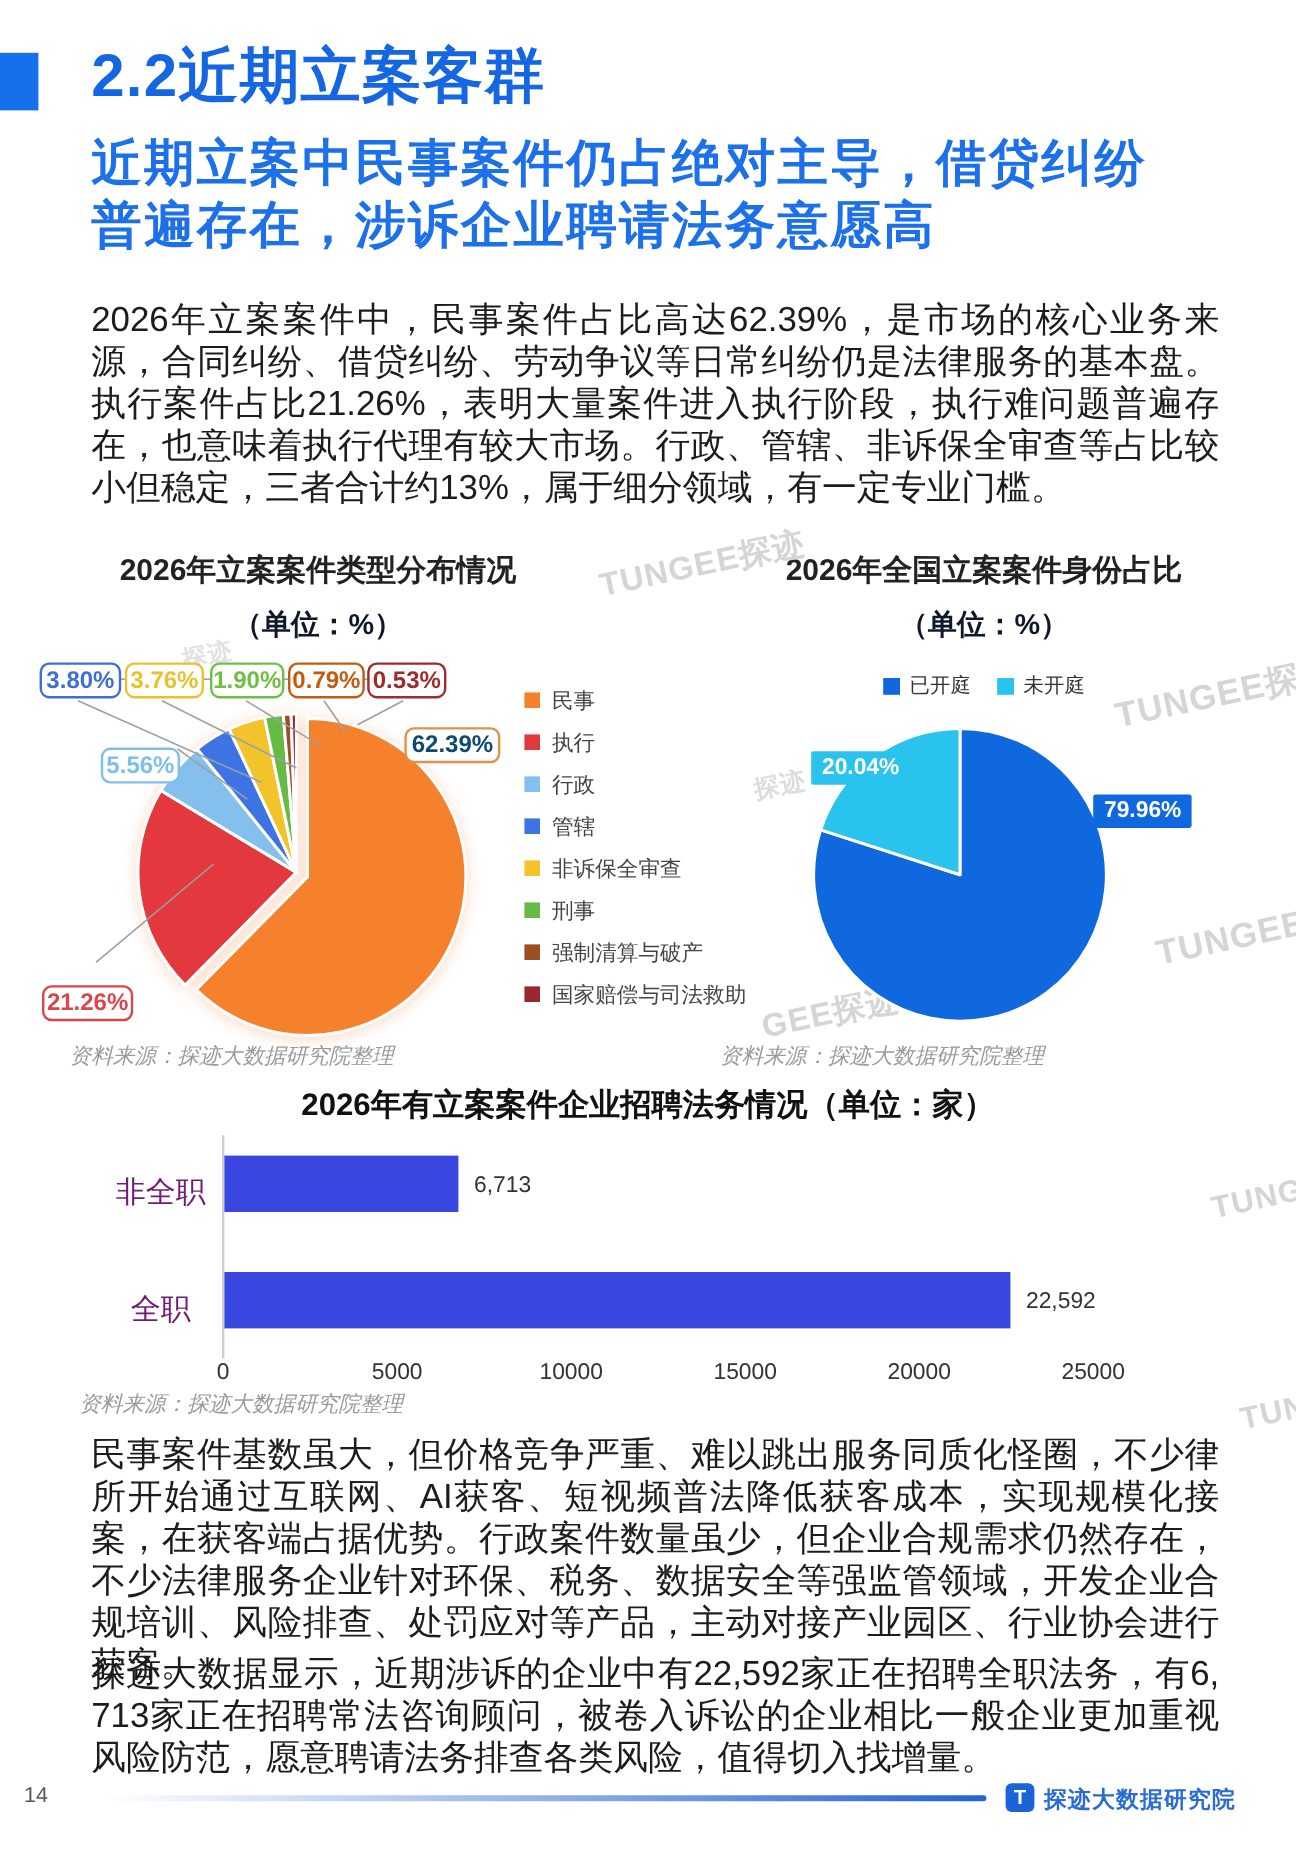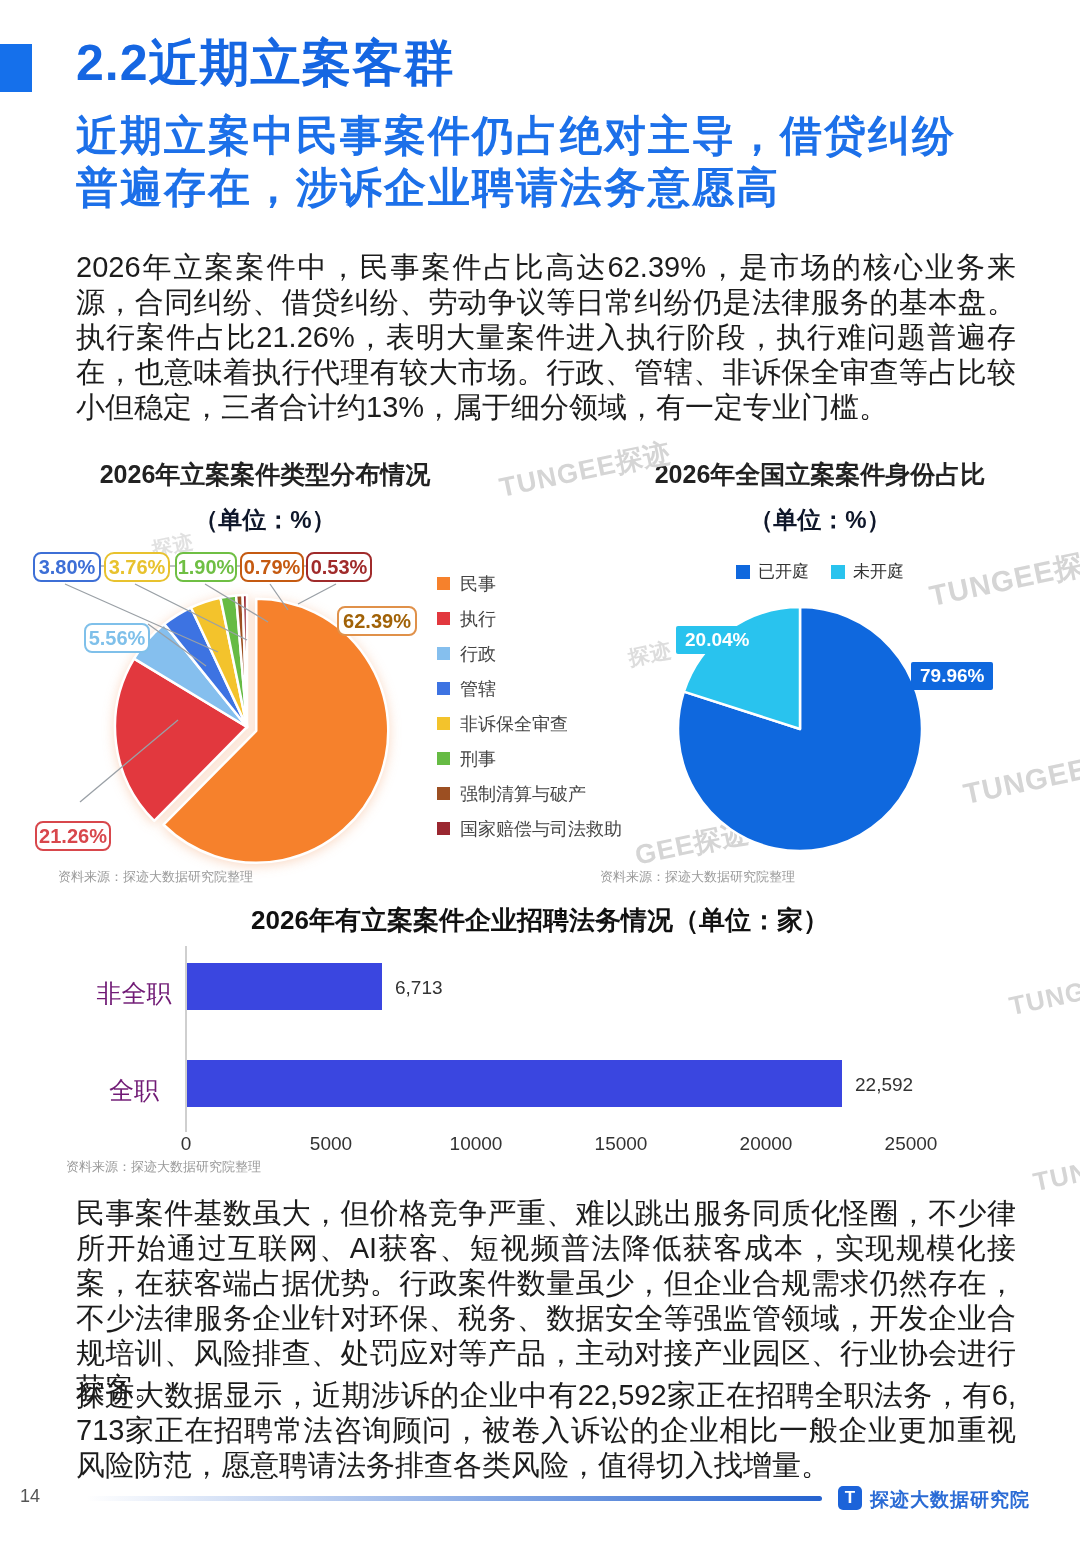--- a/index.html
+++ b/index.html
@@ -36,21 +36,21 @@
   
   .legend1{left:437px;top:566px;z-index:2;}
   .legend1 .li{display:flex;align-items:center;height:35px;}
   .lg-marker{width:13px;height:13px;margin-right:10px;flex:0 0 auto;}
   .lg-label{font-size:18px;color:#444;white-space:nowrap;}
   .legend2{left:595px;top:560px;width:450px;display:flex;justify-content:center;gap:22px;z-index:2;}
   .legend2 .li{display:flex;align-items:center;gap:8px;}
   .lg2-marker{width:14px;height:14px;}
   .lg2-label{font-size:17px;color:#333;}
   
-  .source{font-size:13px;color:#9a9a9a;z-index:2;}
+  .source{font-size:18px;font-style:italic;color:#9a9a9a;z-index:2;}
   
   .bar-title{left:0;top:903px;width:1080px;text-align:center;font-size:26px;font-weight:bold;color:#111;}
   .axis-v{left:185px;top:946px;width:2px;height:186px;background:#cfcfcf;}
   .bar-cat{width:84px;text-align:center;font-size:25px;color:#701a75;}
   .bar{background:#3A46E0;height:47px;z-index:2;}
   .bar-val{font-size:19px;color:#333;}
   .tick{width:100px;text-align:center;font-size:19px;color:#333;top:1133px;}
   
   .pagenum{left:20px;top:1486px;font-size:18px;color:#555;}
   .fline{left:86px;top:1496px;width:736px;height:5px;border-radius:3px;
@@ -106,26 +106,26 @@
       <path d="M 147 145 L 54.27239782472678 238.9446208935044 A 132 132 0 0 1 34.0562692079382 76.6793320087525 Z" fill="#E2383E" stroke="#ffffff" stroke-width="2.5" stroke-linejoin="round"></path>
       <path d="M 147 145 L 34.0562692079382 76.6793320087525 A 132 132 0 0 1 64.26696641169441 42.14454242347516 Z" fill="#85BFEE" stroke="#ffffff" stroke-width="2.5" stroke-linejoin="round"></path>
       <path d="M 147 145 L 64.26696641169441 42.14454242347516 A 132 132 0 0 1 90.94202534961735 25.494755436855158 Z" fill="#3D73E2" stroke="#ffffff" stroke-width="2.5" stroke-linejoin="round"></path>
       <path d="M 147 145 L 90.94202534961735 25.494755436855158 A 132 132 0 0 1 120.47315251252287 15.692899025706538 Z" fill="#F3C32C" stroke="#ffffff" stroke-width="2.5" stroke-linejoin="round"></path>
       <path d="M 147 145 L 120.47315251252287 15.692899025706538 A 132 132 0 0 1 136.06363364309973 13.45382601189931 Z" fill="#66BB44" stroke="#ffffff" stroke-width="2.5" stroke-linejoin="round"></path>
       <path d="M 147 145 L 136.06363364309973 13.45382601189931 A 132 132 0 0 1 142.60465657957815 13.073198491676635 Z" fill="#9C4F22" stroke="#ffffff" stroke-width="2.5" stroke-linejoin="round"></path>
       <path d="M 147 145 L 142.60465657957815 13.073198491676635 A 132 132 0 0 1 146.9999999999996 13 Z" fill="#9A2730" stroke="#ffffff" stroke-width="2.5" stroke-linejoin="round"></path>
     </svg>
 
   <div class="abs callout" style="left: 33px; top: 552px; width: 64px; color: rgb(61, 111, 214); border-color: rgb(61, 111, 214);">3.80%</div>
-  <div class="abs callout" style="left: 104px; top: 552px; width: 62px; color: rgb(232, 194, 46); border-color: rgb(232, 194, 46); border-radius: 10px;">3.76%</div>
+  <div class="abs callout" style="left: 104px; top: 552px; width: 62px; color: rgb(232, 194, 46); border-color: rgb(232, 194, 46);">3.76%</div>
   <div class="abs callout" style="left: 175px; top: 552px; width: 58px; color: rgb(111, 191, 68); border-color: rgb(111, 191, 68);">1.90%</div>
   <div class="abs callout" style="left: 240px; top: 552px; width: 60px; color: rgb(197, 90, 17); border-color: rgb(197, 90, 17);">0.79%</div>
   <div class="abs callout" style="left: 306px; top: 552px; width: 62px; color: rgb(160, 43, 43); border-color: rgb(160, 43, 43);">0.53%</div>
   <div class="abs callout" style="left: 84px; top: 607px; width: 62px; color: rgb(127, 192, 234); border-color: rgb(127, 192, 234); margin-top: 16px;">5.56%</div>
-  <div class="abs callout" style="left: 337px; top: 606px; width: 76px; color: #a16207; border-color: rgb(224, 145, 74);">62.39%</div>
+  <div class="abs callout" style="left: 337px; top: 606px; width: 76px; color: #0c4a6e; border-color: rgb(224, 145, 74);">62.39%</div>
   <div class="abs callout" style="left: 35px; top: 804px; width: 72px; color: rgb(216, 71, 76); border-color: rgb(216, 71, 76); margin-top: 17px;">21.26%</div>
 
   <div class="abs legend1">
     <div class="li">
         <span class="lg-marker" style="background-color: rgb(246, 129, 44);"></span>
         <span class="lg-label">民事</span>
       </div>
     <div class="li">
         <span class="lg-marker" style="background-color: rgb(226, 56, 62);"></span>
         <span class="lg-label">执行</span>

